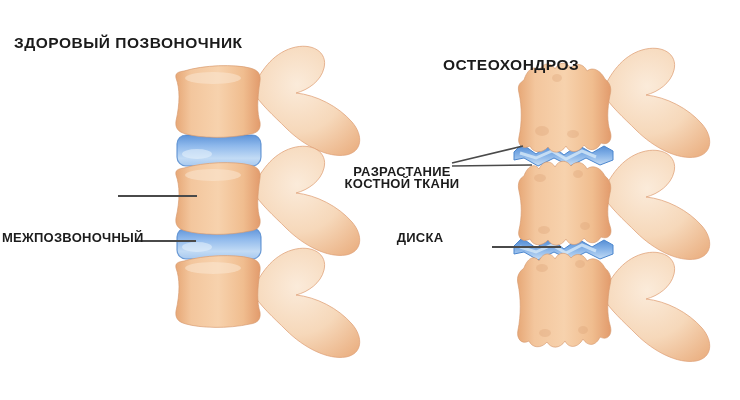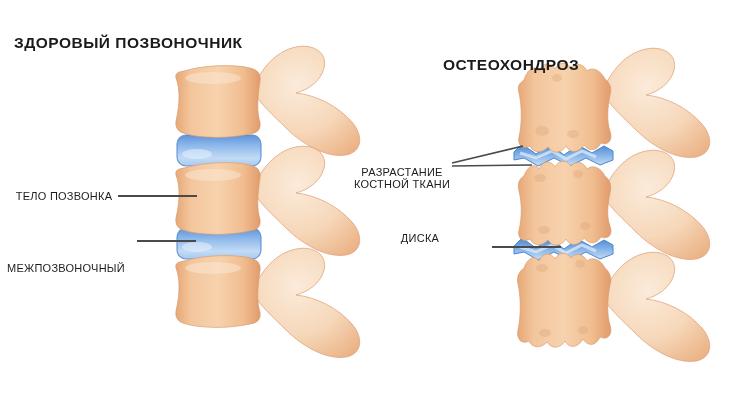--- a/index.html
+++ b/index.html
@@ -8,26 +8,26 @@
     font-family:"Liberation Sans", sans-serif;overflow:hidden;
   }
   .stage svg{position:absolute;left:0;top:0;}
   .title{
     position:absolute;font-weight:bold;font-size:15.5px;letter-spacing:.5px;
     color:#1b1b1b;white-space:nowrap;
   }
   .title.left{left:14px;top:34px;}
   .title.right{left:443px;top:36px;margin-top:20px;}
   .lbl{
-    position:absolute;font-weight:normal;font-size:11px;line-height:12px;
+    position:absolute;font-weight:bold;font-size:13px;line-height:12px;
     letter-spacing:.25px;color:#1c1c1c;text-align:center;
   }
   .lbl span{display:block;}
   .lbl.vertebra-body{left:10px;top:190px;width:108px;}
-  .lbl.disc{left:2px;top:232px;width:128px;margin-top:30px;}
+  .lbl.disc{left:2px;top:232px;width:128px;}
   .lbl.bone-growth{left:342px;top:166px;width:120px;}
   .lbl.narrowing{left:354px;top:232px;width:132px;}
 </style>
 </head>
 <body>
 
 <div class="stage">
 
   <svg width="740" height="400" viewBox="0 0 740 400">
     <defs>
@@ -168,23 +168,20 @@
       <line x1="452" y1="163" x2="523" y2="146" stroke-width="1.6"></line>
       <line x1="452" y1="166" x2="532" y2="165" stroke-width="1.6"></line>
       <line x1="492" y1="247" x2="561" y2="247" stroke-width="2"></line>
     </g>
   </svg>
 
   <div class="title left">ЗДОРОВЫЙ ПОЗВОНОЧНИК</div>
 
   <div class="title right">ОСТЕОХОНДРОЗ</div>
 
-  <div class="lbl vertebra-body">
-    <span>ТЕЛО ПОЗВОНКА</span>
-  </div>
 
   <div class="lbl disc">
     <span>МЕЖПОЗВОНОЧНЫЙ</span>
   </div>
 
   <div class="lbl bone-growth">
     <span>РАЗРАСТАНИЕ</span>
     <span>КОСТНОЙ ТКАНИ</span>
   </div>
 

